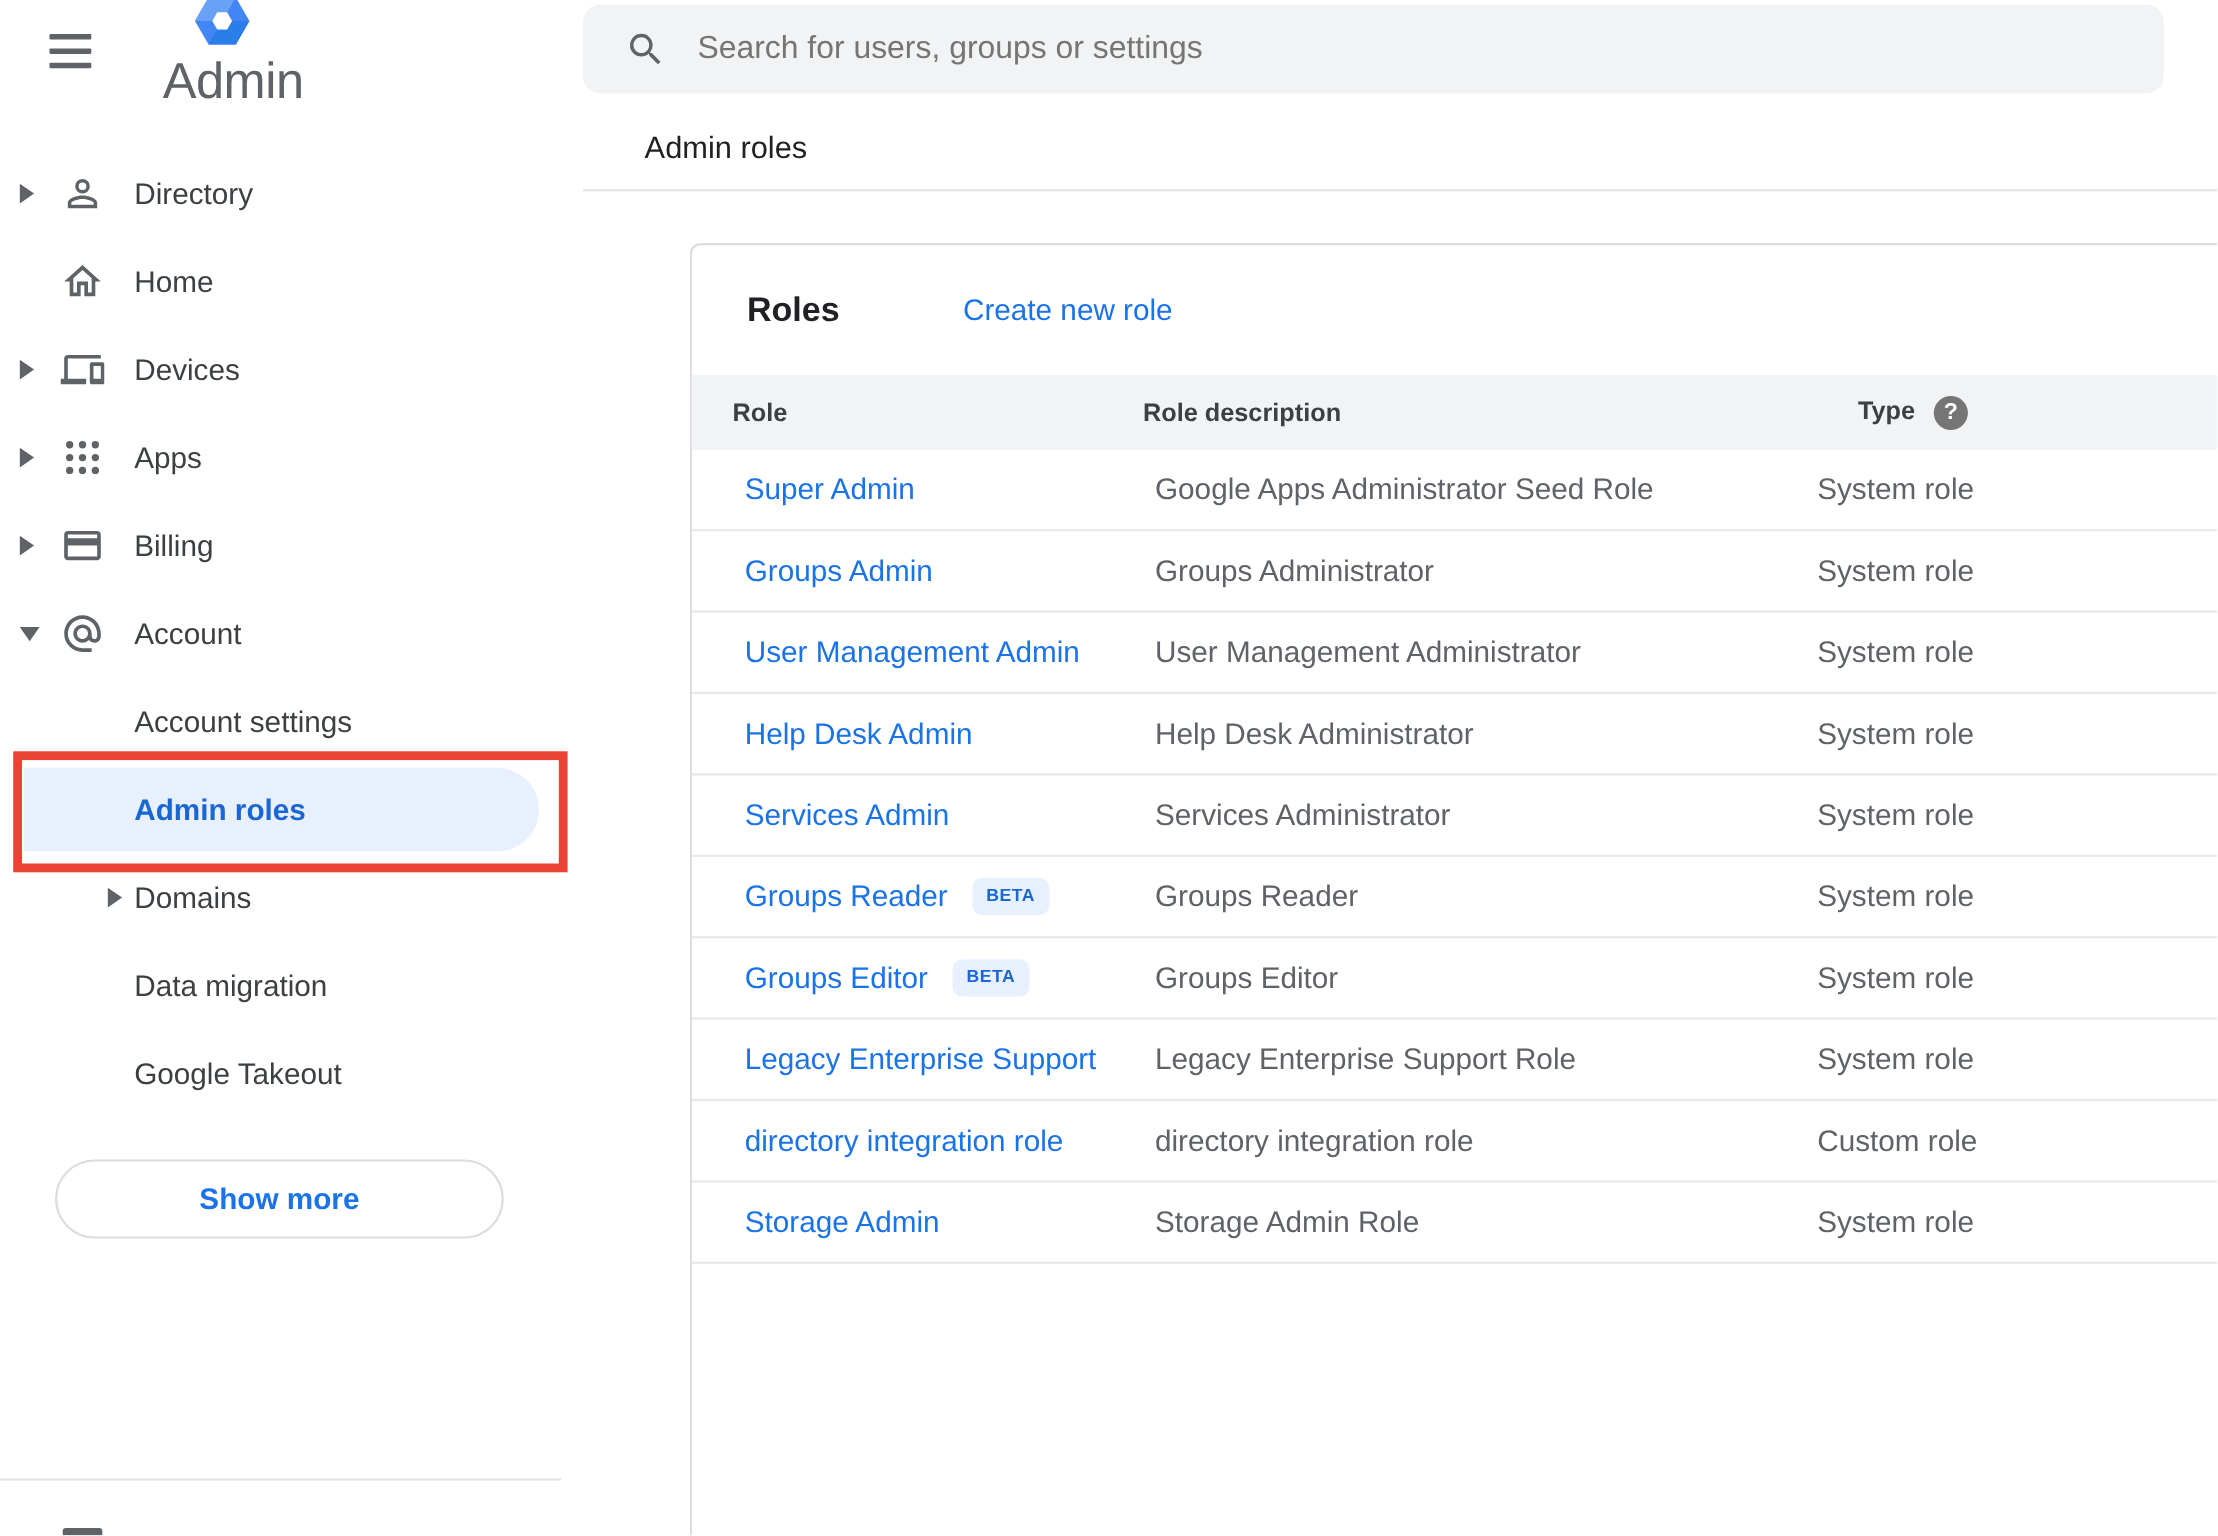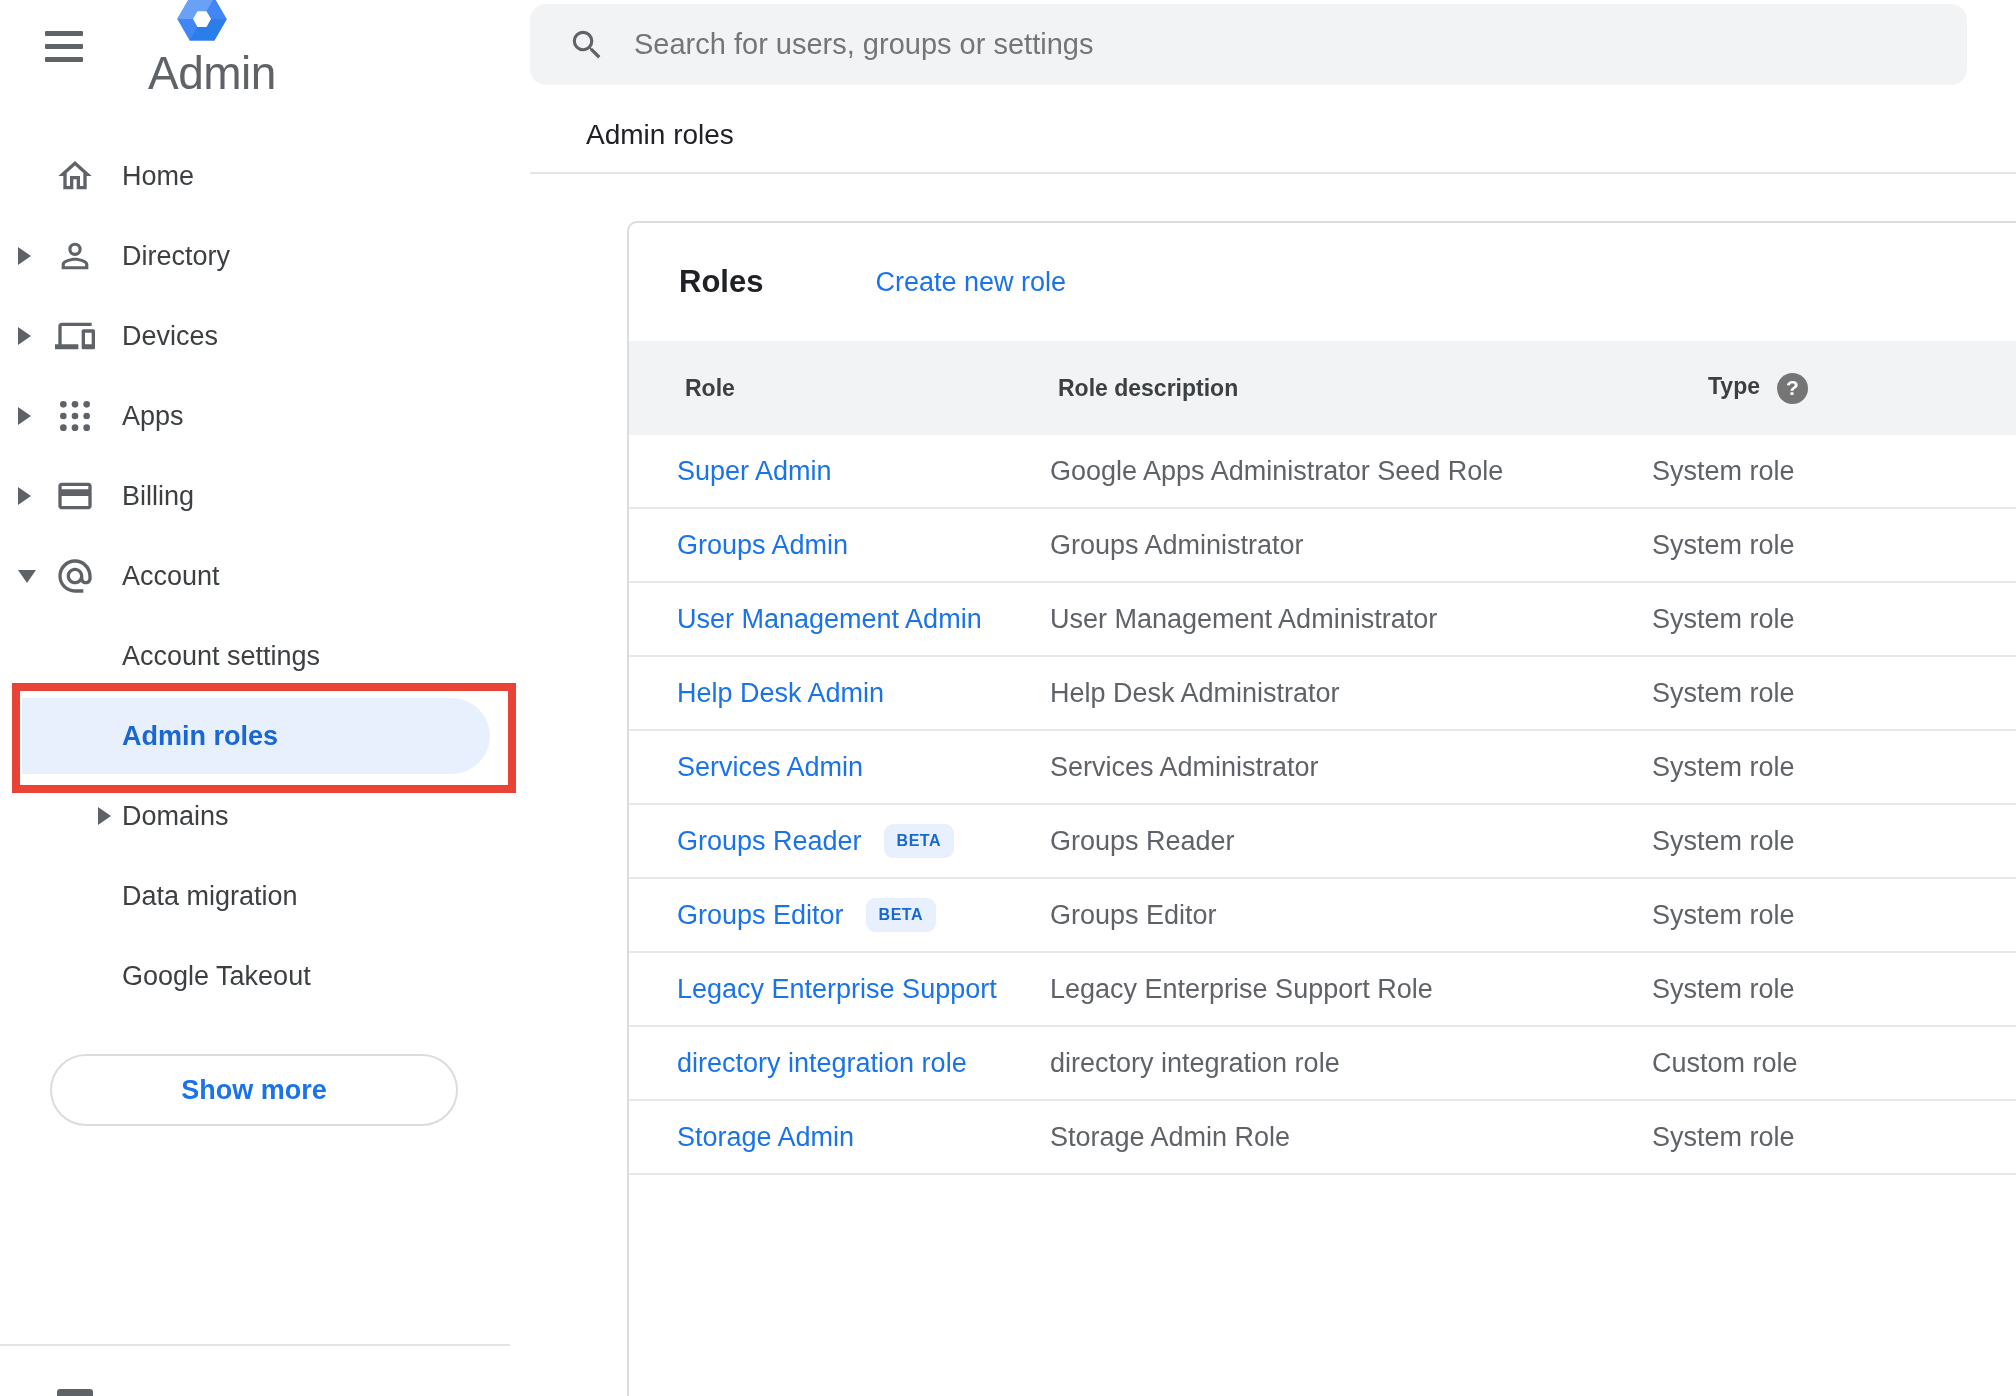--- a/index.html
+++ b/index.html
@@ -51,22 +51,22 @@
 
   .breadcrumb{position:absolute;left:586px;top:119px;font-size:28px;color:#202124;}
   .top-divider{position:absolute;left:530px;top:172px;width:1486px;height:2px;background:#e4e4e4;}
 
   .card{position:absolute;left:627px;top:221px;width:1389px;height:1190px;background:#fff;
         border-top:2px solid #dadce0;border-left:2px solid #dadce0;border-radius:10px 0 0 0;box-sizing:border-box;}
   .card-header{display:flex;align-items:center;height:118px;padding-left:50px;gap:32px;}
   .card-title{font-size:31px;font-weight:700;color:#202124;}
   .create-link{margin-left:80px;font-size:27px;color:#1a73e8;text-decoration:none;cursor:pointer;}
 
-  .thead{height:94px;background:#f1f3f4;display:grid;grid-template-columns:373px 602px 1fr;
-        padding-left:56px;align-items:center;font-size:23px;font-weight:700;color:#3c4043;}
+  .thead{height:68px;background:#f1f3f4;display:grid;grid-template-columns:373px 602px 1fr;
+        padding-left:37px;align-items:center;font-size:23px;font-weight:700;color:#3c4043;}
   .type-head{display:flex;align-items:flex-start;margin-left:48px;}
   .help-circle{margin-left:17px;width:31px;height:31px;border-radius:50%;background:#757575;color:#fff;
         font-size:21px;font-weight:700;display:flex;align-items:center;justify-content:center;cursor:pointer;}
 
   .row{height:74px;display:grid;grid-template-columns:373px 602px 1fr;padding-left:48px;
         align-items:center;border-bottom:2px solid #e8e8e8;box-sizing:border-box;}
   .role-cell{display:flex;align-items:center;}
   .role-link{font-size:27px;color:#1a73e8;text-decoration:none;cursor:pointer;}
   .beta{margin-left:22px;background:#e8f0fe;color:#1967d2;font-size:16px;font-weight:700;
         padding:8px 13px;border-radius:9px;letter-spacing:0.5px;}
@@ -90,39 +90,39 @@
           <polygon points="13,5 35,5 24,24 2,24" fill="#69a1f7"></polygon>
           <polygon points="46,24 35,43 13,43 24,24" fill="#2b7de9"></polygon>
           <polygon points="16,24 20,17 28,17 32,24 28,31 20,31" fill="#ffffff"></polygon>
         </svg>
         <span class="logo-text">Admin</span>
       </div>
     </div>
 
     <div class="nav">
   <div class="nav-item">
+    <span class="caret-box">
+            <span class="caret right"></span>
+          </span>
+    <span class="nav-icon">
+            <svg viewBox="0 0 24 24">
+              <path d="M12 5.9a2.1 2.1 0 1 1 0 4.2 2.1 2.1 0 0 1 0-4.2m0 9c2.97 0 6.1 1.46 6.1 2.1v1.1H5.9V17c0-.64 3.13-2.1 6.1-2.1M12 4a4 4 0 1 0 0 8 4 4 0 0 0 0-8zm0 9c-2.67 0-8 1.34-8 4v3h16v-3c0-2.66-5.33-4-8-4z"></path>
+            </svg>
+          </span>
+    <span class="nav-label">Directory</span>
+  </div>
+
+  <div class="nav-item">
     <span class="caret-box"></span>
     <span class="nav-icon">
             <svg viewBox="0 0 24 24">
               <path d="M12 5.69l5 4.5V18h-2v-6H9v6H7v-7.81l5-4.5M12 3L2 12h3v8h6v-6h2v6h6v-8h3L12 3z"></path>
             </svg>
           </span>
     <span class="nav-label">Home</span>
-  </div>
-
-  <div class="nav-item">
-    <span class="caret-box">
-            <span class="caret right"></span>
-          </span>
-    <span class="nav-icon">
-            <svg viewBox="0 0 24 24">
-              <path d="M12 5.9a2.1 2.1 0 1 1 0 4.2 2.1 2.1 0 0 1 0-4.2m0 9c2.97 0 6.1 1.46 6.1 2.1v1.1H5.9V17c0-.64 3.13-2.1 6.1-2.1M12 4a4 4 0 1 0 0 8 4 4 0 0 0 0-8zm0 9c-2.67 0-8 1.34-8 4v3h16v-3c0-2.66-5.33-4-8-4z"></path>
-            </svg>
-          </span>
-    <span class="nav-label">Directory</span>
   </div>
 
   <div class="nav-item">
     <span class="caret-box">
             <span class="caret right"></span>
           </span>
     <span class="nav-icon">
             <svg viewBox="0 0 24 24">
               <path d="M4 6h18V4H4c-1.1 0-2 .9-2 2v11H0v3h14v-3H4V6zm19 2h-6c-.55 0-1 .45-1 1v10c0 .55.45 1 1 1h6c.55 0 1-.45 1-1V9c0-.55-.45-1-1-1zm-1 9h-4v-7h4v7z"></path>
             </svg>

